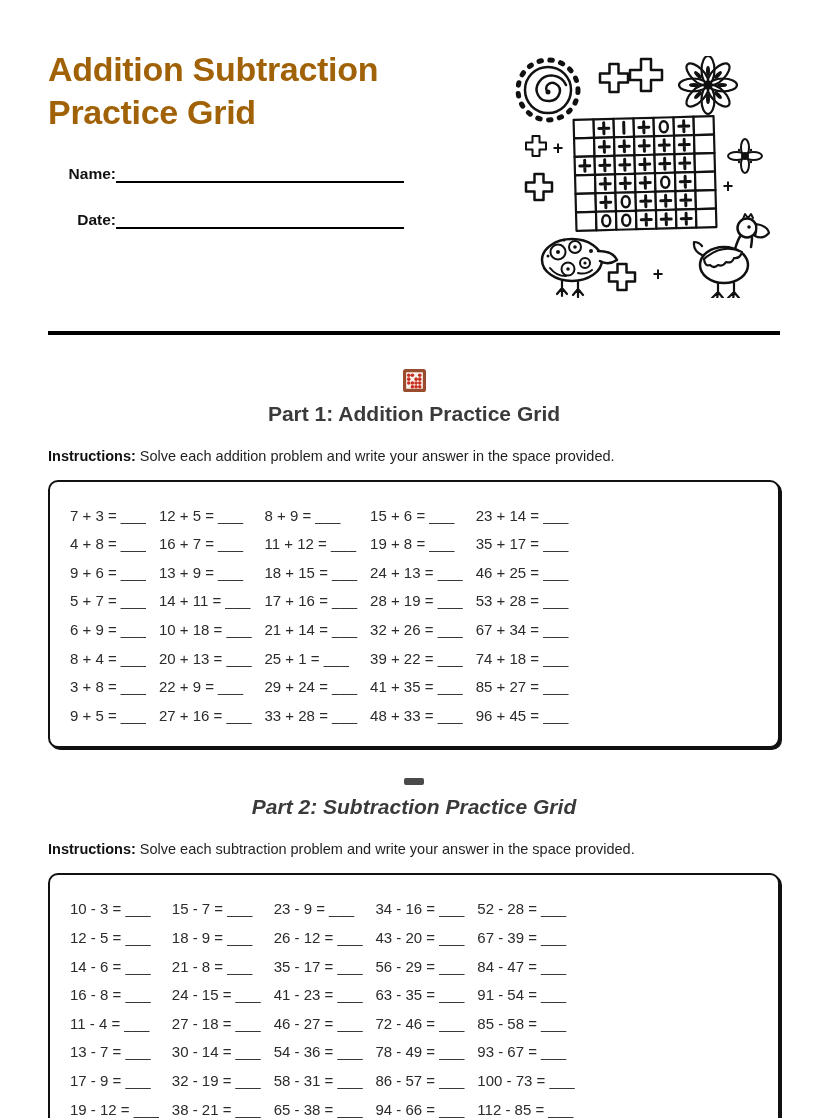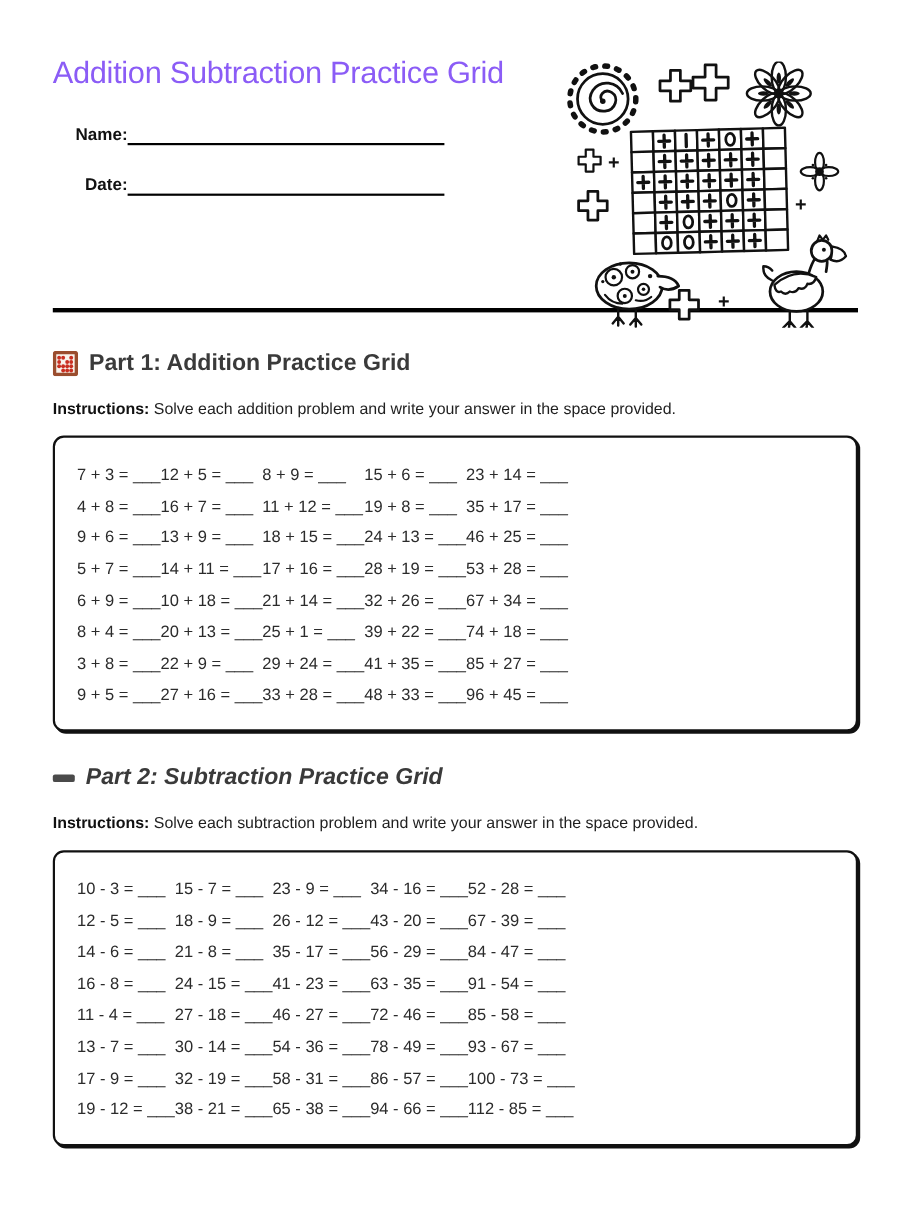--- a/index.html
+++ b/index.html
@@ -1,32 +1,32 @@
 <!DOCTYPE html>
 <html><head>
 <meta charset="utf-8">
 <style>
   html,body{margin:0;padding:0;background:#fff;}
   body{width:828px;height:1118px;overflow:hidden;font-family:"Liberation Sans",sans-serif;color:#2b2b2b;}
   .page{position:relative;width:828px;height:1118px;padding:40px 48px 0 48px;box-sizing:border-box;}
-  .title{margin:8px 0 0 0;font-size:28px;line-height:1.26;font-weight:400;color:#8b5cf6;max-width:440px;letter-spacing:-0.3px;}
+  .title{margin:8px 0 0 0;font-size:34px;line-height:1.26;font-weight:700;color:#a16207;max-width:440px;letter-spacing:-0.3px;}
   .deco{position:absolute;top:56px;left:512px;}
   .field-row{display:flex;align-items:flex-end;margin-top:27px;height:22px;text-align:right;}
   .field-row.date{margin-top:24px;}
   .field-label{font-weight:700;font-size:15.5px;color:#111;width:68px;flex:0 0 auto;}
   .field-line{width:288px;border-bottom:2px solid #000;height:18px;}
   .divider{margin:102px 0 0 0;border:none;border-top:4px solid #000;}
-  .part-heading{display:flex;align-items:center;gap:10px;margin-top:34px;font-size:21px;font-weight:700;color:#3a3a3a;}
+  .part-heading{display:flex;align-items:center;gap:10px;margin-top:34px;font-size:21px;font-weight:700;color:#3a3a3a;flex-direction:column;}
   .part-heading.p2{margin-top:30px;font-style:italic;}
   .minus-glyph{display:inline-block;width:20px;height:7px;background:#4a4a4a;border-radius:2px;}
   .instructions{margin-top:22px;font-size:14.5px;color:#1f1f1f;}
   .instructions b{color:#111;margin-top:24px;}
   .instructions span{margin-left:4px;margin-top:44px;}
   .problem-box{margin-top:16px;border:2px solid #111;border-radius:10px;box-shadow:2px 2px 0 #111;padding:20px 18px 16px 20px;background:#fff;}
-  .problem-grid{display:grid;grid-template-columns:repeat(5,auto);justify-content:start;font-size:15px;line-height:28.6px;color:#2b2b2b;white-space:nowrap;}
+  .problem-grid{display:grid;grid-template-columns:repeat(5,auto);justify-content:start;column-gap:13px;font-size:15px;line-height:28.6px;color:#2b2b2b;white-space:nowrap;}
   svg text{font-family:"Liberation Sans",sans-serif;}
 </style>
 </head>
 <body>
 
 <div class="page">
 
   <h1 class="title">Addition Subtraction Practice Grid</h1>
 
   <svg class="deco" width="262" height="242" viewBox="0 0 262 242" fill="none" stroke-linecap="round" stroke-linejoin="round">

